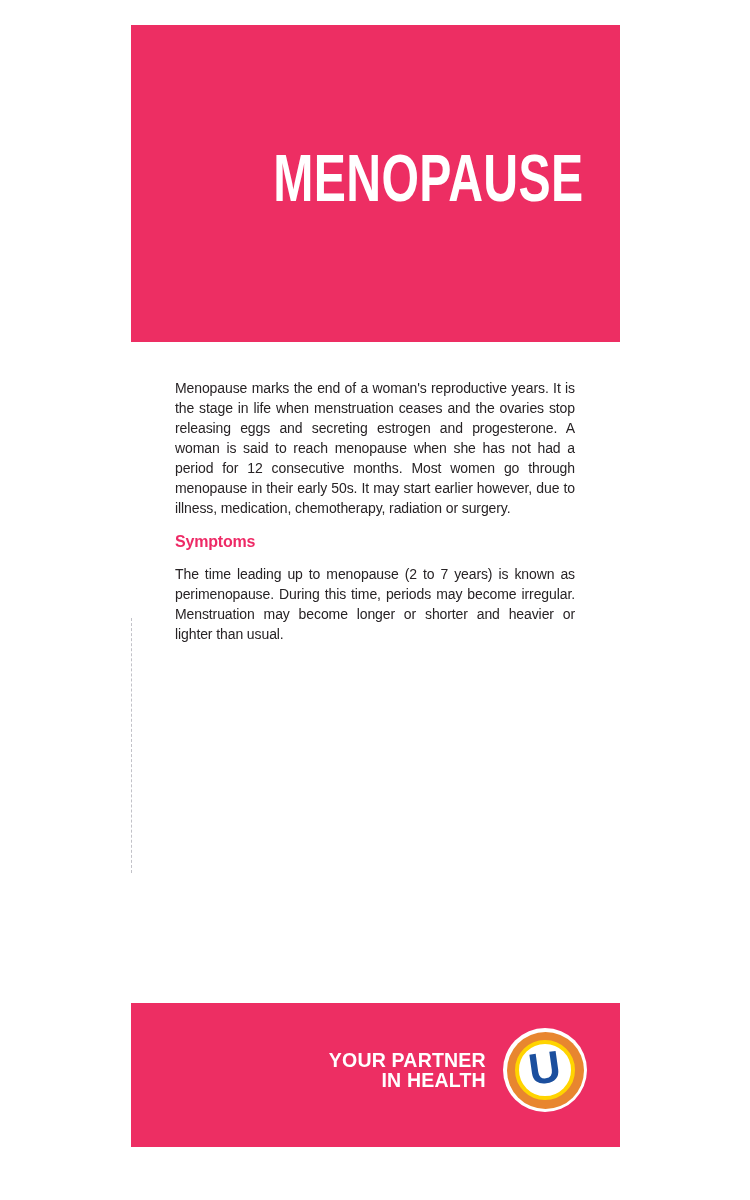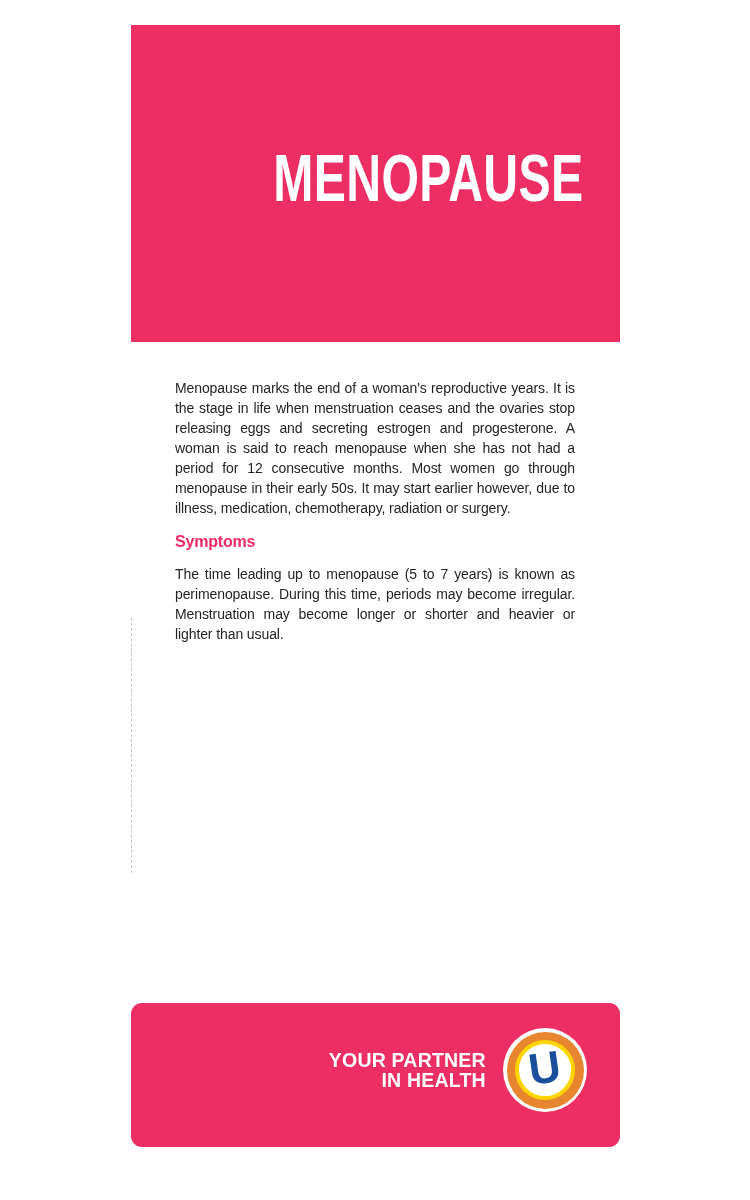--- a/index.html
+++ b/index.html
@@ -71,21 +71,20 @@
     position: absolute;
     left: 0; top: 1003px;
     width: 489px; height: 144px;
     background: var(--brand-pink);
     display: flex;
     justify-content: flex-end;
     align-items: center;
     padding-right: 33px;
     padding-bottom: 10px;
     gap: 17px;
-    border-radius: 11px;
   }
   .tagline {
     color: #ffffff;
     font-weight: bold;
     font-size: 21px;
     line-height: 20.5px;
     text-align: right;
     letter-spacing: 0.2px;
     transform: scaleX(0.93);
     transform-origin: right center;
@@ -129,21 +128,21 @@
 
   <header class="header">
     <h1>MENOPAUSE</h1>
   </header>
 
   <main class="content">
     <p class="body-text">Menopause marks the end of a woman's reproductive years. It is the stage in life when menstruation ceases and the ovaries stop releasing eggs and secreting estrogen and progesterone. A woman is said to reach menopause when she has not had a period for 12 consecutive months. Most women go through menopause in their early 50s. It may start earlier however, due to illness, medication, chemotherapy, radiation or surgery.</p>
 
     <h2 class="section-heading">Symptoms</h2>
 
-    <p class="body-text">The time leading up to menopause (5 to 7 years) is known as perimenopause. During this time, periods may become irregular. Menstruation may become longer or shorter and heavier or lighter than usual.</p>
+    <p class="body-text">The time leading up to menopause (2 to 7 years) is known as perimenopause. During this time, periods may become irregular. Menstruation may become longer or shorter and heavier or lighter than usual.</p>
   </main>
 
   <footer class="footer">
     <div class="tagline">
       <div>YOUR PARTNER</div>
       <div>IN HEALTH</div>
     </div>
     <div class="logo">
       <div class="logo-orange">
         <div class="logo-inner">

